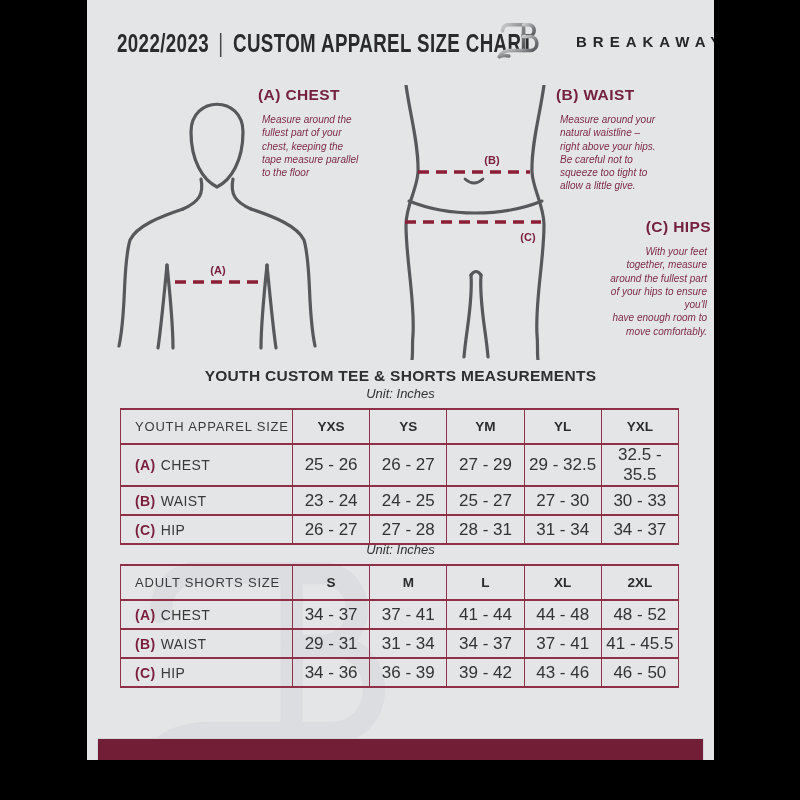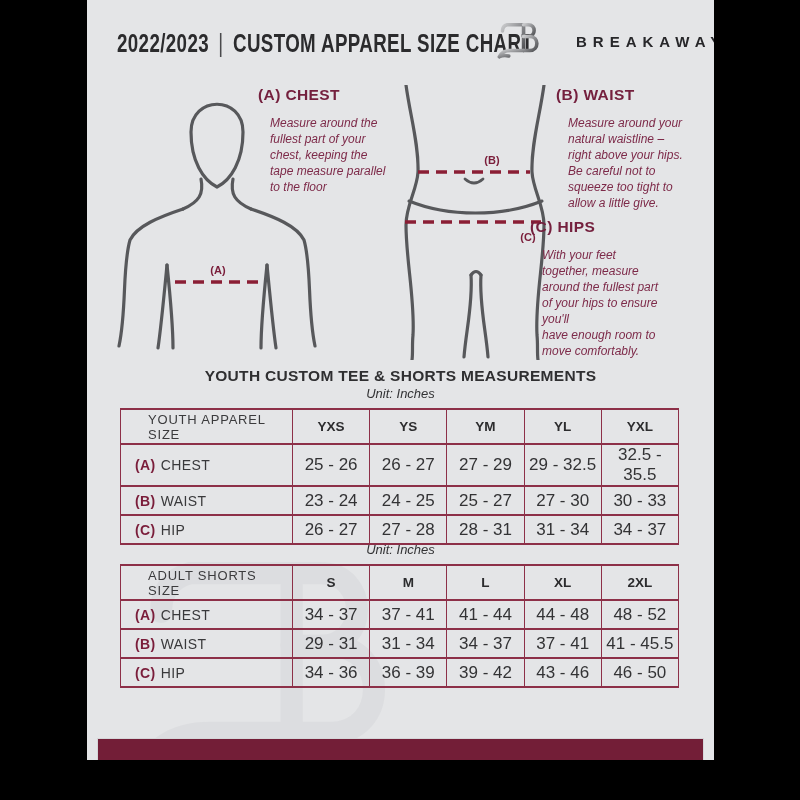--- a/index.html
+++ b/index.html
@@ -13,25 +13,25 @@
             font-size:24px;font-weight:700;color:#2b2b2d;
             transform:scale(0.78,1.08);transform-origin:left top;letter-spacing:.5px;}
   .hdr-sep{font-weight:400;color:#4a4a4c;margin:0 12px;}
   .logo-svg{position:absolute;left:410px;top:16px;}
   .brand{position:absolute;left:489px;top:33px;font-size:15px;font-weight:700;
          letter-spacing:6px;color:#27272a;}
 
   
   .guide{position:absolute;color:#7a2342;}
   .guide h3{margin:0 0 9px 0;font-size:15.5px;font-weight:700;letter-spacing:.4px;color:#74203e;}
-  .guide p{margin:12px;font-size:12px;font-style:italic;line-height:1.33;
+  .guide p{margin:4px;font-size:10px;font-style:italic;line-height:1.33;
            white-space:pre-line;color:#7d2a49;}
   #guide-chest{left:171px;top:86px;width:152px;}
   #guide-waist{left:469px;top:86px;width:155px;}
-  #guide-hips{left:443px;top:218px;width:155px;}
+  #guide-hips{left:469px;top:218px;width:155px;text-align:right;}
 
   
   .fig{position:absolute;}
   #fig-chest{left:28px;top:82px;}
   #fig-waist{left:306px;top:85px;}
   .fig text{font-family:"Liberation Sans",sans-serif;font-size:11px;font-weight:700;fill:#7a1d3a;}
 
   
   .section{position:absolute;left:0;right:0;z-index:2;}
   #youth-section{top:366px;}
@@ -42,21 +42,21 @@
   .size-table{border-collapse:collapse;table-layout:fixed;width:558px;
               margin:6px 0 0 33px;background:transparent;}
   .size-table col.c-label{width:172px;}
   .size-table col.c-size{width:77.2px;}
   .size-table th,.size-table td{border:1.5px solid #8d3048;border-top-width:2px;
               border-bottom-width:2px;text-align:center;vertical-align:middle;
               padding:0;background:transparent;}
   .size-table thead tr{height:35px;}
   .size-table tbody tr{height:29px;}
   .size-table th.lbl{font-size:13px;font-weight:400;letter-spacing:.8px;color:#3b3b3d;
-              text-align:left;padding-left:27px;}
+              text-align:left;padding-left:14px;}
   .size-table th{font-size:13.5px;font-weight:700;color:#2c2c2e;}
   .size-table td{font-size:17px;color:#333335;}
   .size-table td.lbl{text-align:left;padding-left:14px;font-size:14px;color:#39393b;letter-spacing:.4px;}
   .pfx{font-weight:700;color:#7a1d3a;margin-right:5px;}
 
   
   .watermark{position:absolute;left:40px;top:520px;opacity:.55;z-index:1;}
   .footer{position:absolute;left:10px;top:738px;width:605px;height:52px;
           background:#731e37;border:1.5px solid #d5d6d9;z-index:3;}
 </style>

